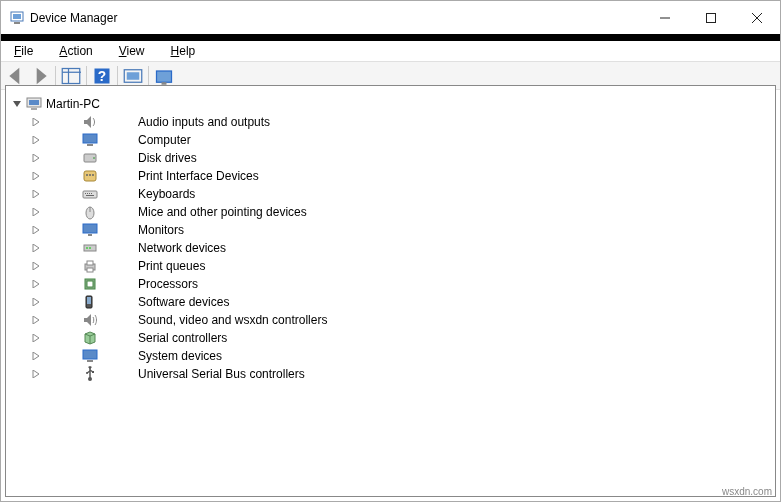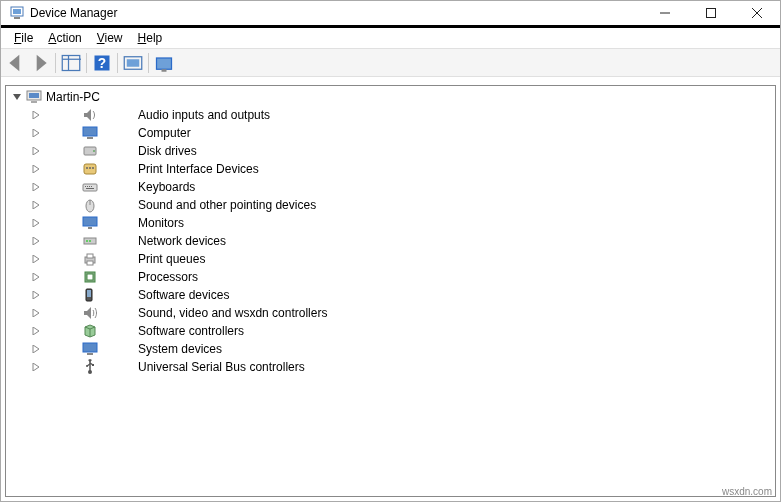--- a/index.html
+++ b/index.html
@@ -1,29 +1,29 @@
 <!DOCTYPE html>
 <html><head>
 <meta charset="utf-8">
 <style>
 * { box-sizing: border-box; margin: 0; padding: 0; }
 body { font-family: "Segoe UI", Tahoma, sans-serif; font-size: 12px; background: #fff; width: 781px; height: 502px; overflow: hidden; border: 1px solid #aaa; position: relative; }
-.titlebar { height: 27px; display: flex; align-items: center; border-bottom: 3px solid #000000; }
+.titlebar { height: 40px; display: flex; align-items: center; border-bottom: 7px solid #000000; }
 .titlebar .icon { width: 16px; height: 16px; margin: 0 5px 0 8px; }
 .titlebar .title { flex: 1; font-size: 12px; }
 .winbtns { display: flex; height: 100%; }
 .winbtn { width: 46px; display: flex; align-items: center; justify-content: center; font-size: 11px; color: #222; }
 .winbtn svg { width: 10px; height: 10px; }
-.menubar { height: 20px; display: flex; align-items: center; padding: 0 6px; gap: 1px; }
+.menubar { height: 20px; display: flex; align-items: center; padding: 0 6px; gap: 12px; }
 .menuitem { padding: 1px 7px; cursor: default; }
 .menuitem u { text-decoration: underline; }
 .toolbar { height: 29px; border-top: 1px solid #e0e0e0; border-bottom: 1px solid #e0e0e0; background: #f5f5f5; display: flex; align-items: center; padding: 0 4px; gap: 2px; }
 .tbtn { width: 22px; height: 22px; display: flex; align-items: center; justify-content: center; border: 1px solid transparent; }
 .tdiv { width: 1px; height: 20px; background: #ccc; margin: 0 2px; }
-.tree-area { position: absolute; left: 4px; right: 4px; top: 84px; bottom: 4px; border: 1px solid #888; overflow: auto; background: #fff; padding-top: 2px; }
+.tree-area { position: absolute; left: 4px; right: 4px; top: 84px; bottom: 4px; border: 1px solid #888; overflow: auto; background: #fff; padding-top: 9px; }
 .tree-row { display: flex; align-items: center; height: 18px; white-space: nowrap; cursor: default; }
 .expander { width: 12px; height: 12px; display: flex; align-items: center; justify-content: center; margin-right: 2px; color: #666; flex-shrink: 0; }
 .expander.open svg { transform: rotate(90deg) translateY(-1px); }
 .expander svg { width: 8px; height: 8px; }
 .node-icon { width: 16px; height: 16px; margin: 0 4px 0 2px; flex-shrink: 0; }
 .root-row { padding-left: 4px; }
 .child-row { padding-left: 24px; gap: 36px; }
 .watermark { position: absolute; right: 8px; bottom: 4px; font-size: 10px; color: #888; }
 </style>
 </head>
@@ -179,21 +179,21 @@
       </div>
       <div class="tree-row child-row">
         <span class="expander">
           <svg viewBox="0 0 8 8">
             <path d="M1 0 L7 4 L1 8 Z" fill="none" stroke="#888"></path>
           </svg>
         </span>
         <span class="node-icon"><svg viewBox="0 0 16 16">
             <use href="#i-mouse"></use>
           </svg></span>
-        <span>Sound and other pointing devices</span>
+        <span>Mice and other pointing devices</span>
       </div>
       <div class="tree-row child-row">
         <span class="expander">
           <svg viewBox="0 0 8 8">
             <path d="M1 0 L7 4 L1 8 Z" fill="none" stroke="#888"></path>
           </svg>
         </span>
         <span class="node-icon"><svg viewBox="0 0 16 16">
             <use href="#i-monitor"></use>
           </svg></span>
@@ -256,21 +256,21 @@
       </div>
       <div class="tree-row child-row">
         <span class="expander">
           <svg viewBox="0 0 8 8">
             <path d="M1 0 L7 4 L1 8 Z" fill="none" stroke="#888"></path>
           </svg>
         </span>
         <span class="node-icon"><svg viewBox="0 0 16 16">
             <use href="#i-storage"></use>
           </svg></span>
-        <span>Software controllers</span>
+        <span>Serial controllers</span>
       </div>
       <div class="tree-row child-row">
         <span class="expander">
           <svg viewBox="0 0 8 8">
             <path d="M1 0 L7 4 L1 8 Z" fill="none" stroke="#888"></path>
           </svg>
         </span>
         <span class="node-icon"><svg viewBox="0 0 16 16">
             <use href="#i-system"></use>
           </svg></span>

